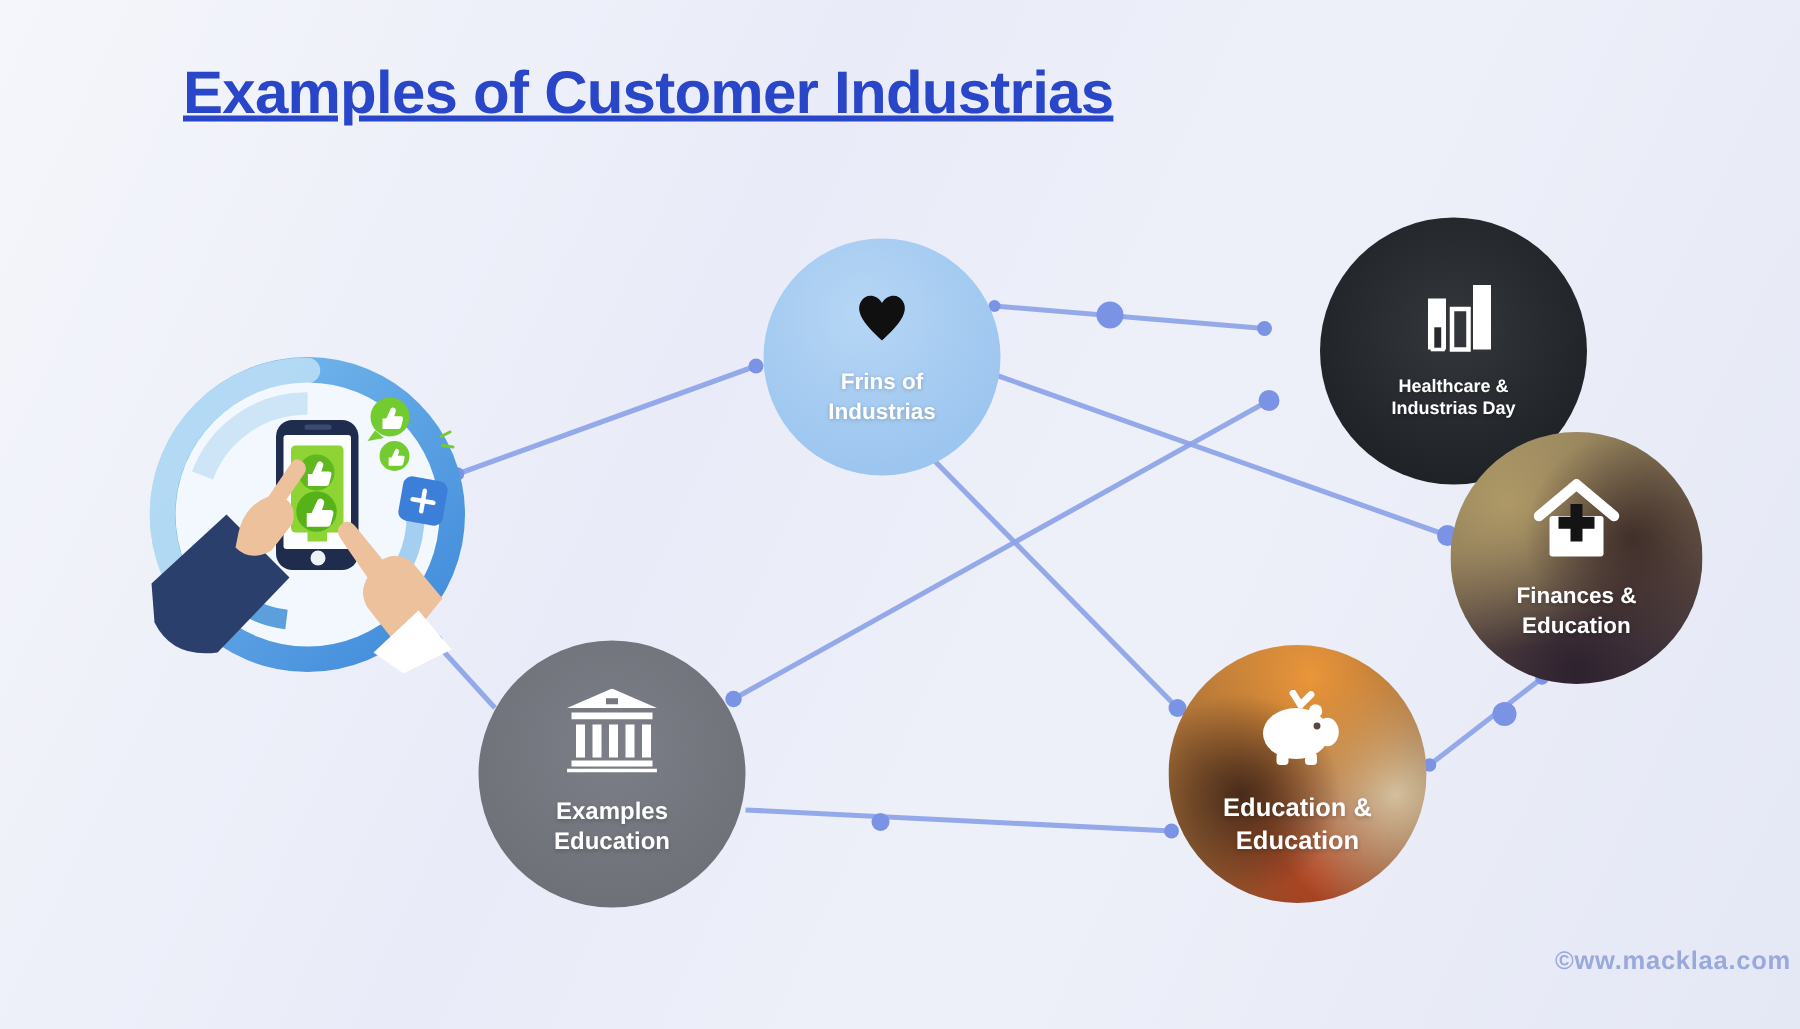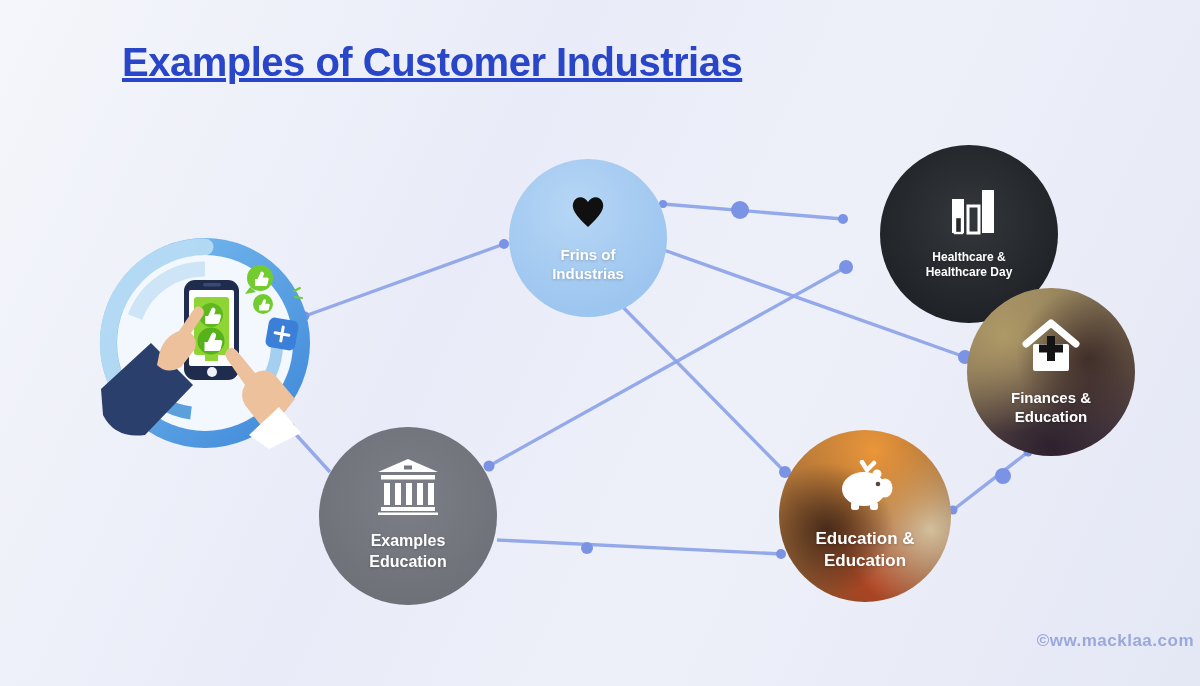--- a/index.html
+++ b/index.html
@@ -164,21 +164,21 @@
   <div class="node node-health">
     <span class="icon">
       <svg width="50" height="48" viewBox="0 0 50 48">
         <rect x="8" y="12" width="12" height="34" fill="#ffffff"></rect>
         <rect x="11" y="30" width="7" height="16" fill="#26292c" stroke="#ffffff" stroke-width="2.4"></rect>
         <rect x="24" y="19" width="11" height="27" fill="none" stroke="#ffffff" stroke-width="3"></rect>
         <rect x="38" y="3" width="12" height="43" fill="#ffffff"></rect>
       </svg>
     </span>
     <div class="node-label">Healthcare &amp;</div>
-    <div class="node-label">Healthcare Day</div>
+    <div class="node-label">Industrias Day</div>
   </div>
 
   <div class="node node-finedu">
     <span class="icon">
       <svg width="62" height="56" viewBox="0 0 62 56">
         <path d="M6 27 L31 6 L56 27" stroke="#ffffff" stroke-width="7" fill="none" stroke-linejoin="round" stroke-linecap="round"></path>
         <rect x="13" y="27" width="36" height="27" rx="2" fill="#ffffff"></rect>
         <rect x="27" y="19" width="8" height="25" fill="#141414"></rect>
         <rect x="19" y="27.5" width="24" height="8" fill="#141414"></rect>
       </svg>

